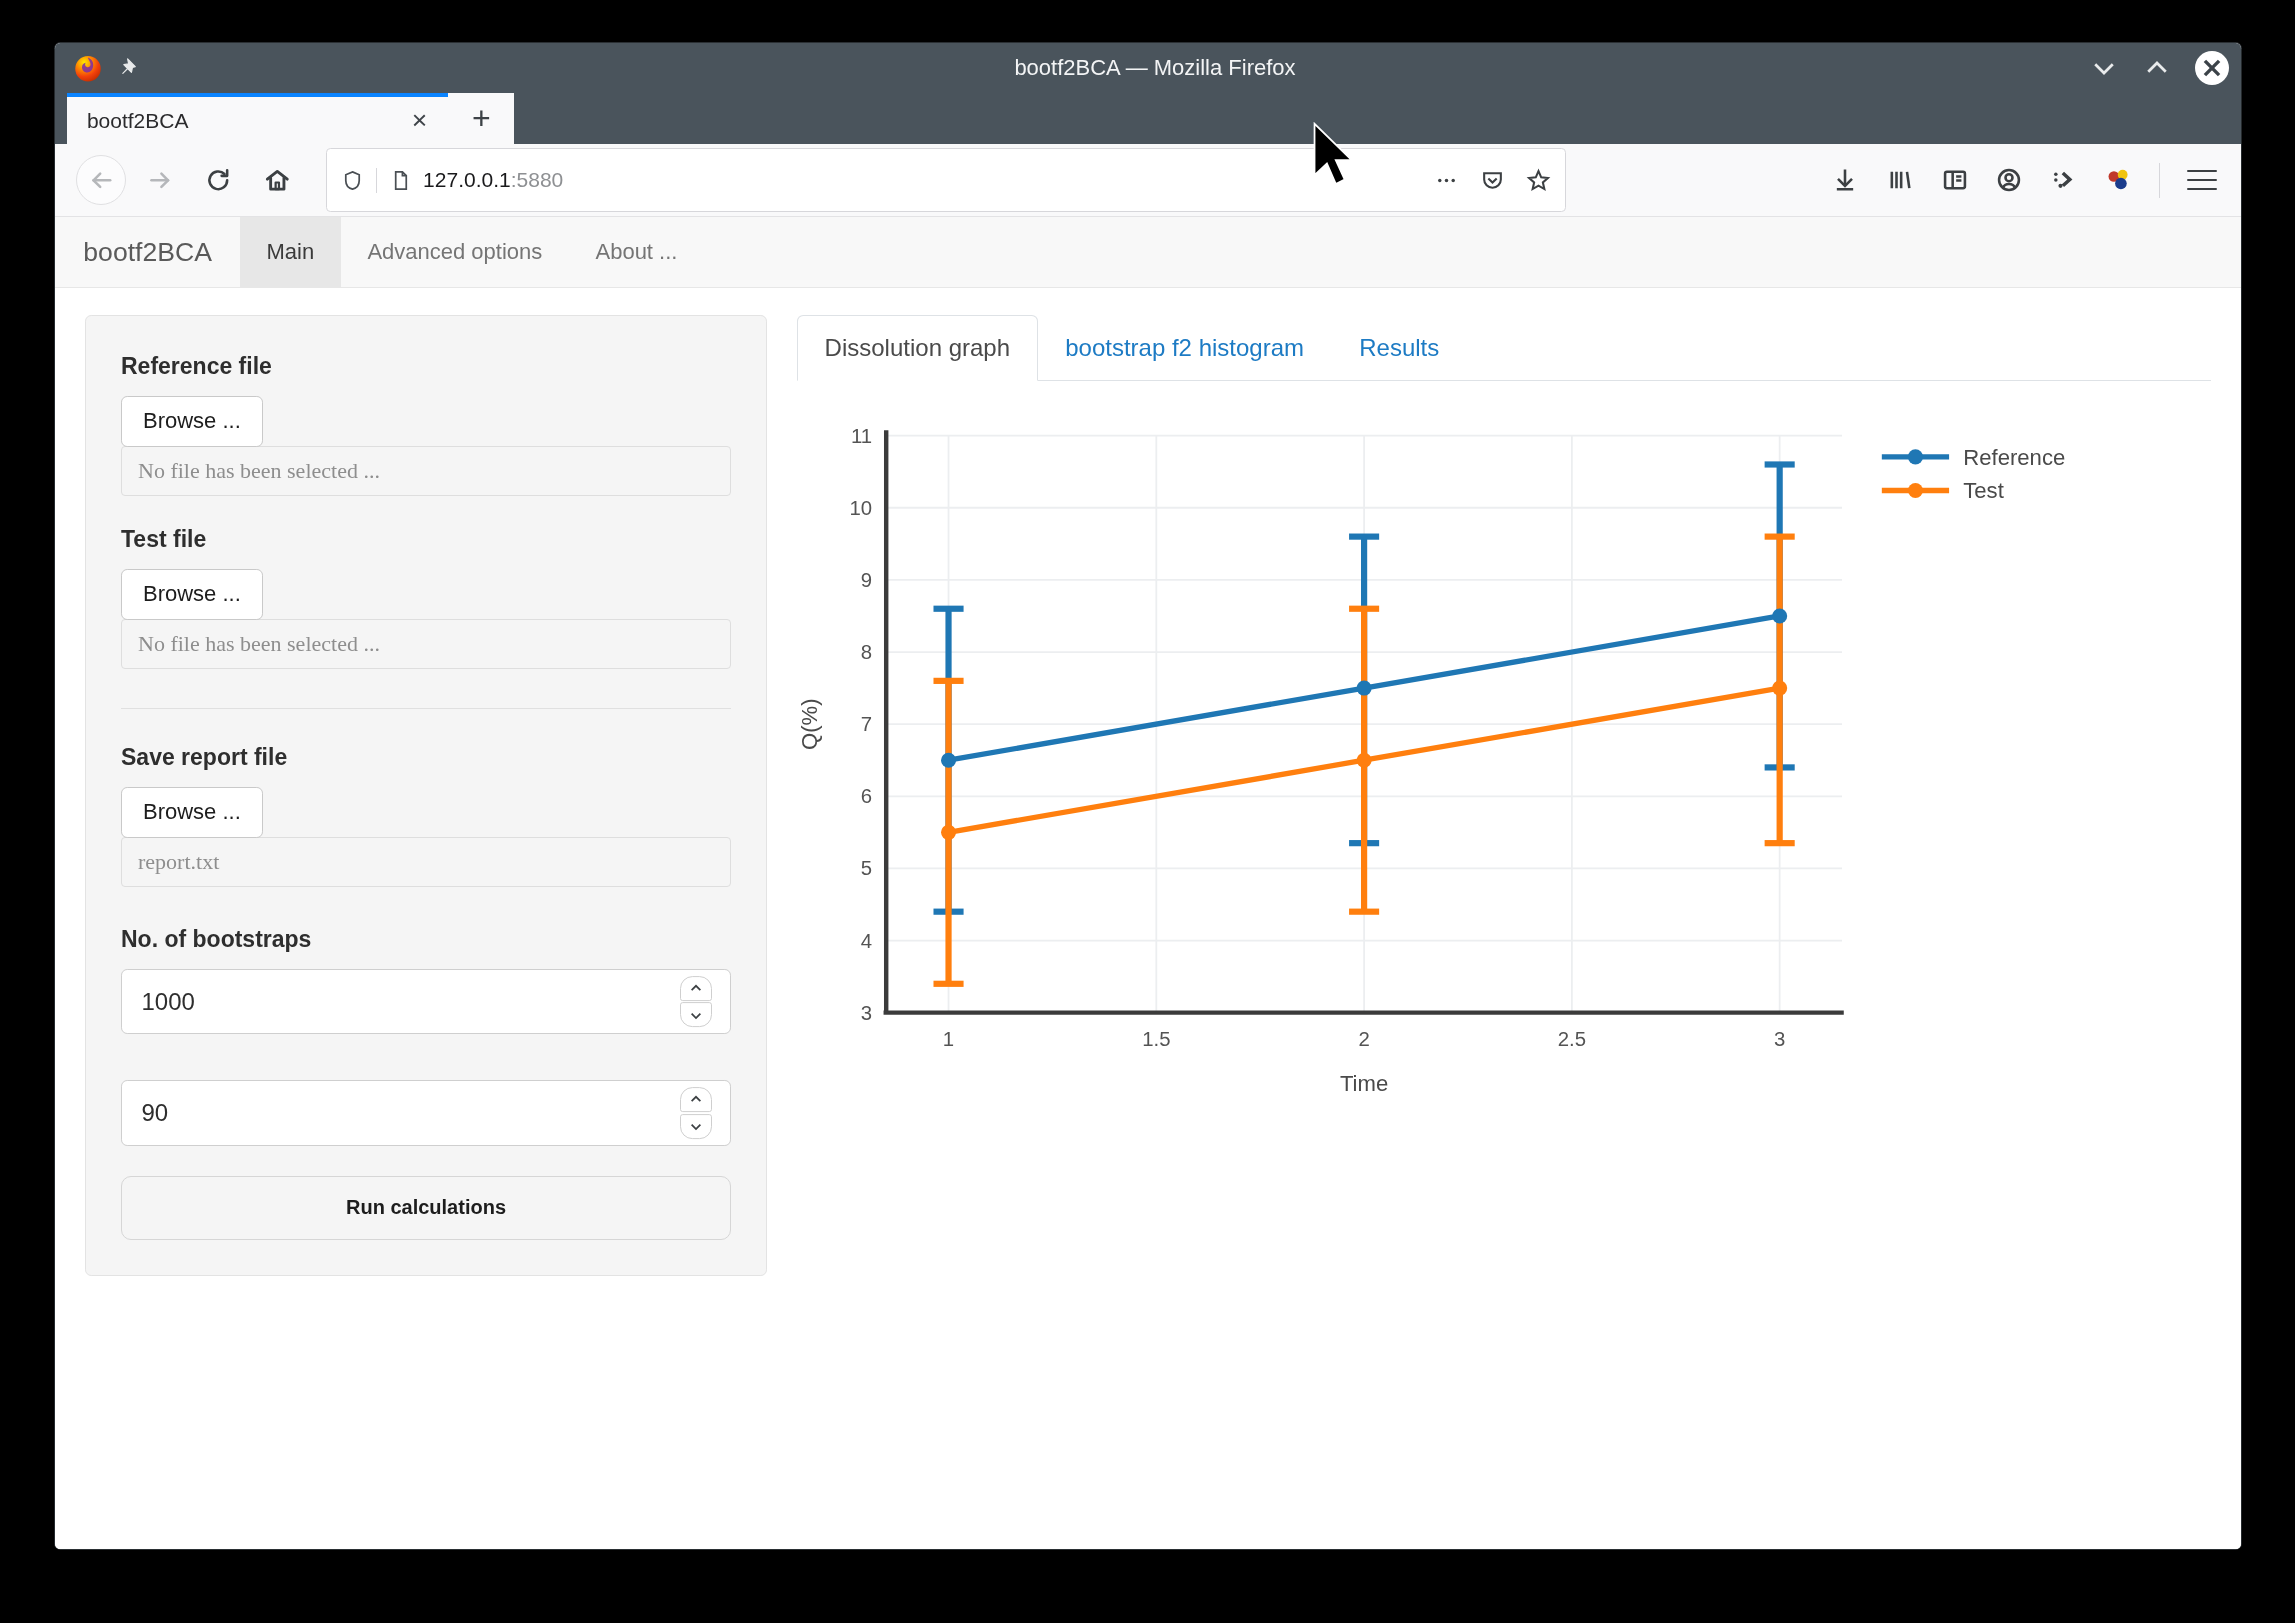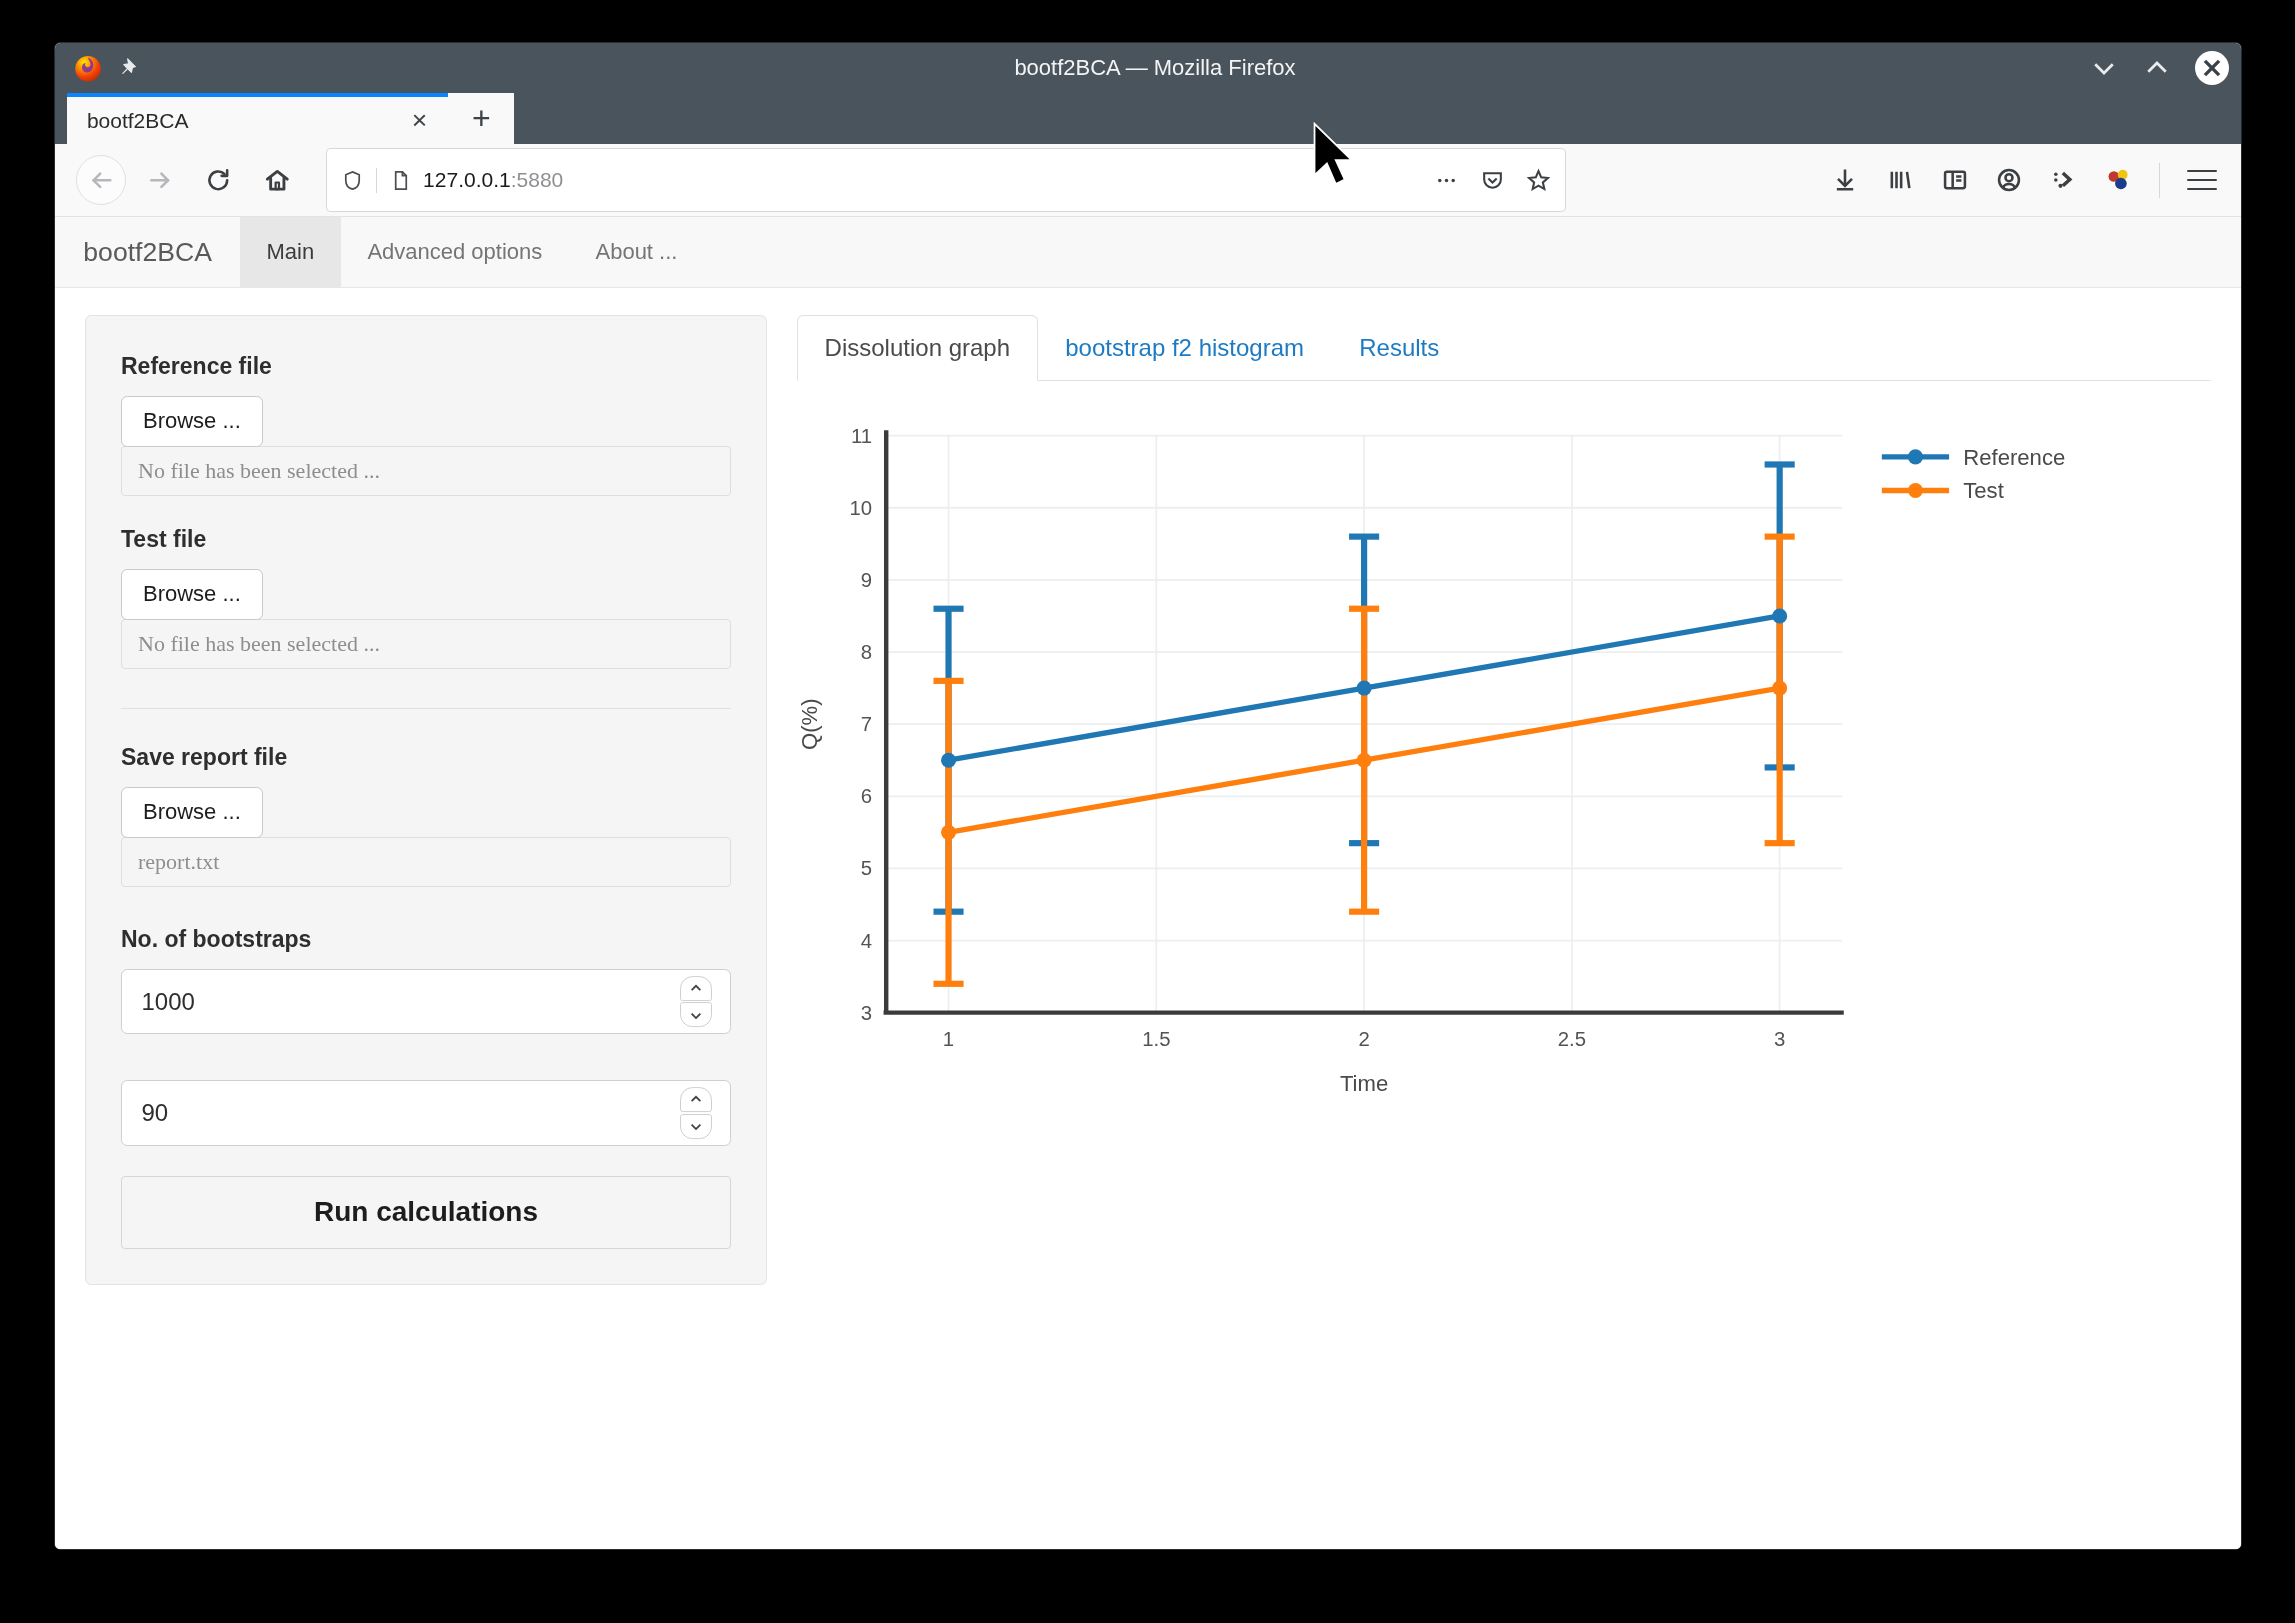--- a/index.html
+++ b/index.html
@@ -136,22 +136,22 @@
     display: flex; flex-direction: column; gap: 1.8px;
   }
   .spinner div {
     width: 32px; height: 25px; border: 0.9px solid #cfcfcf; background:#fff;
     display: flex; align-items: center; justify-content: center;
   }
   .spinner div:first-child { border-radius: 12.4px 12.4px 2.7px 2.7px; }
   .spinner div:last-child { border-radius: 2.7px 2.7px 12.4px 12.4px; }
   .spinner svg { stroke: #3c4043; stroke-width: 2; fill: none; }
   .run-btn {
-    width: 100%; background: #f5f5f5; border: 0.9px solid #d6d6d6; border-radius: 4px;
-    padding: 19.5px; font-size: 28px; font-weight: bold; color: #1d1d1d; text-align: center;
+    width: 100%; background: #f5f5f5; border: 0.9px solid #d6d6d6; border-radius: 10px;
+    padding: 19.5px; font-size: 20px; font-weight: bold; color: #1d1d1d; text-align: center;
   }
 
   
   #main { flex: 1; }
   #tabs { display: flex; align-items: flex-end; border-bottom: 0.9px solid #dee2e6; }
   .ctab {
     padding: 17.7px 26.6px; font-size: 24px; color: #1d7bc4;
     border: 0.9px solid transparent; border-radius: 6.2px 6.2px 0 0;
     position: relative; bottom: -0.9px;
   }

